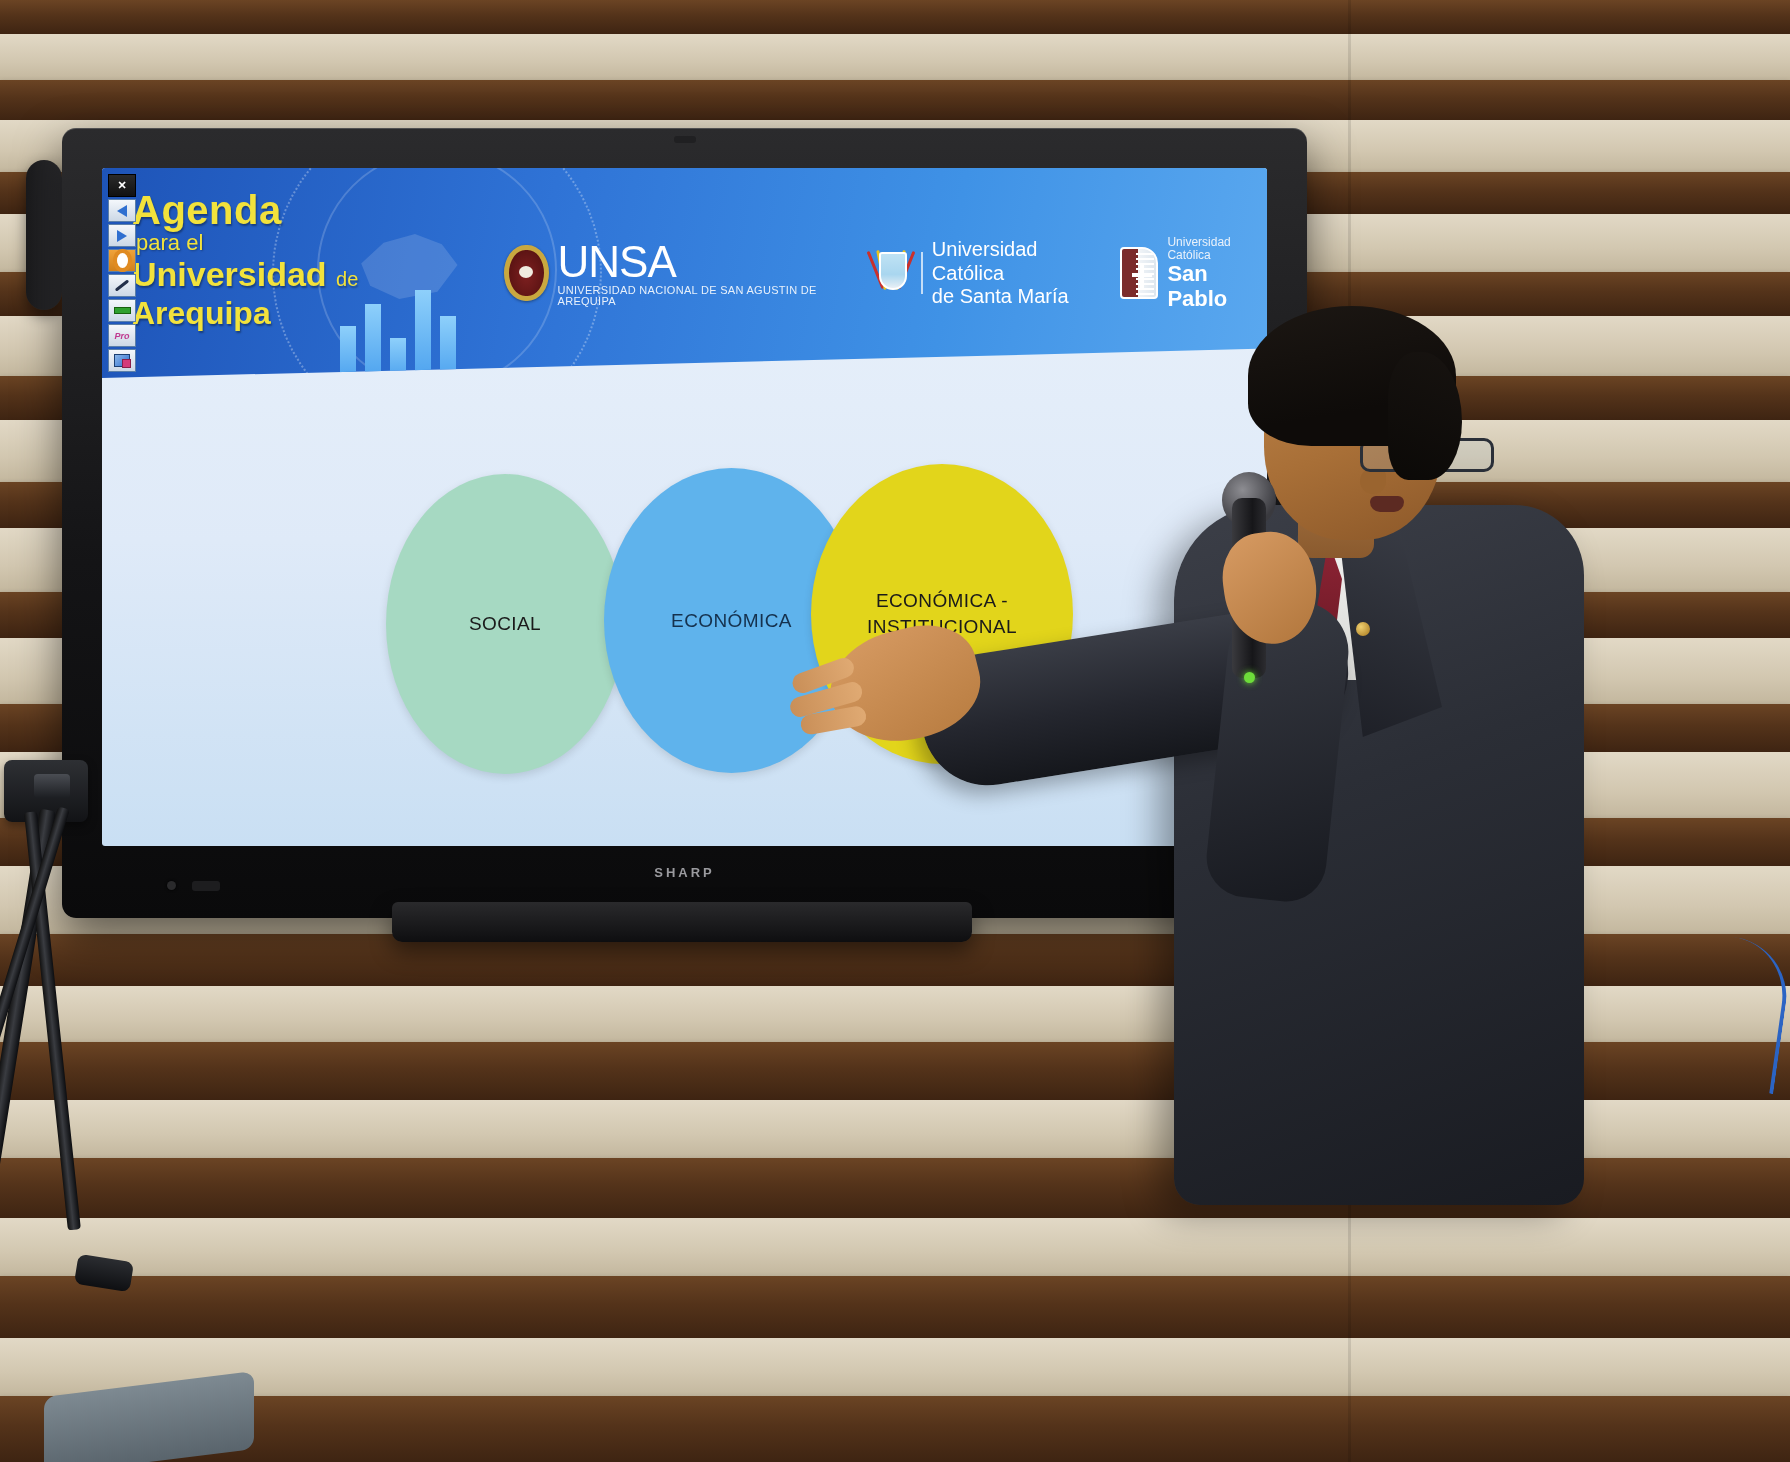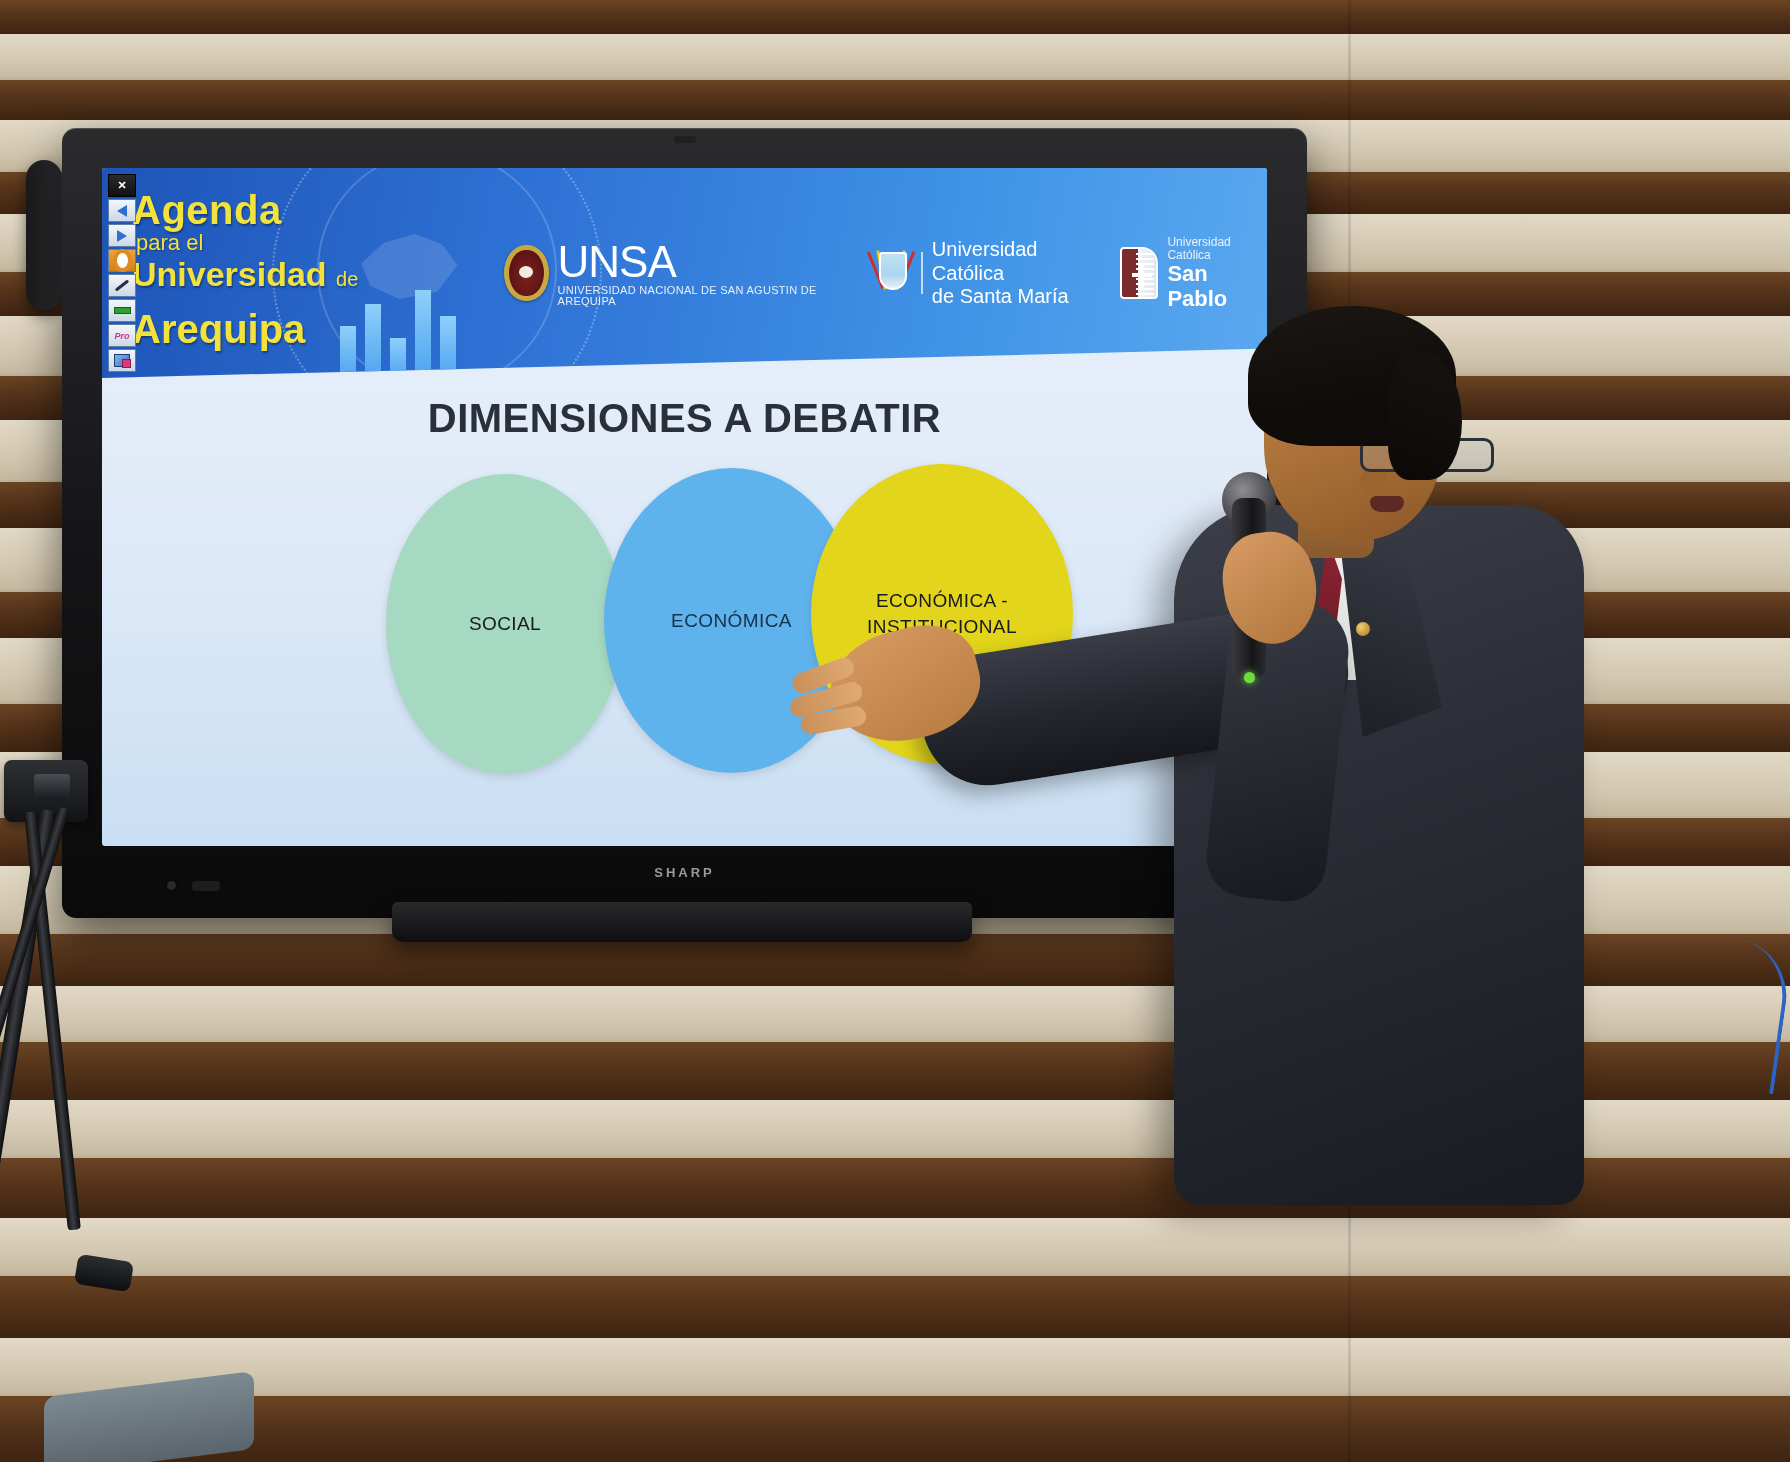--- a/index.html
+++ b/index.html
@@ -94,21 +94,21 @@
   .hdr-bars i { display:block; width:16px; background:linear-gradient(180deg,#8ed0fb,#4ea3ef); }
 
   .logo-block { position:absolute; left:30px; top:22px; line-height:1; }
   .logo-l1 { font-size:40px; font-weight:bold; color:#f2e23c;
     text-shadow:1px 2px 2px rgba(0,0,0,.35); letter-spacing:.5px; }
   .logo-l2 { font-size:22px; color:#f2e23c; margin:2px 0 0 4px;
     text-shadow:1px 1px 2px rgba(0,0,0,.3); }
   .logo-l3 { font-size:34px; font-weight:bold; color:#f2e23c; margin-top:3px;
     text-shadow:1px 2px 2px rgba(0,0,0,.35); }
   .logo-l3 small { font-size:20px; font-weight:normal; }
-  .logo-l4 { font-size:40px; font-weight:bold; color:#f2e23c; margin-top:18px;
+  .logo-l4 { font-size:32px; font-weight:bold; color:#f2e23c; margin-top:6px;
     text-shadow:1px 2px 2px rgba(0,0,0,.35); }
 
   
   .unis { position:absolute; left:402px; top:68px; display:flex; align-items:center; gap:22px; }
   .uni { display:flex; align-items:center; gap:9px; }
   .seal-unsa {
     width:48px; height:56px; border-radius:50%/52%;
     background:radial-gradient(ellipse at 50% 55%,#7e2020 0%,#5d1414 70%,#3c0c0c 100%);
     border:5px solid #c9a83f; position:relative;
     box-shadow:0 1px 3px rgba(0,0,0,.4);
@@ -406,21 +406,20 @@
               </div>
               <div class="usp-word">
                 <span>Universidad Católica</span>
                 <b>San Pablo</b>
               </div>
             </div>
 
           </div>
         </div>
 
-        <div class="slide-title">DIMENSIONES A DEBATIR</div>
 
         <div class="circles">
           <div class="circ c1">
             <span>SOCIAL</span>
           </div>
           <div class="circ c2">
             <span>ECONÓMICA</span>
           </div>
           <div class="circ c3">
             <span>

